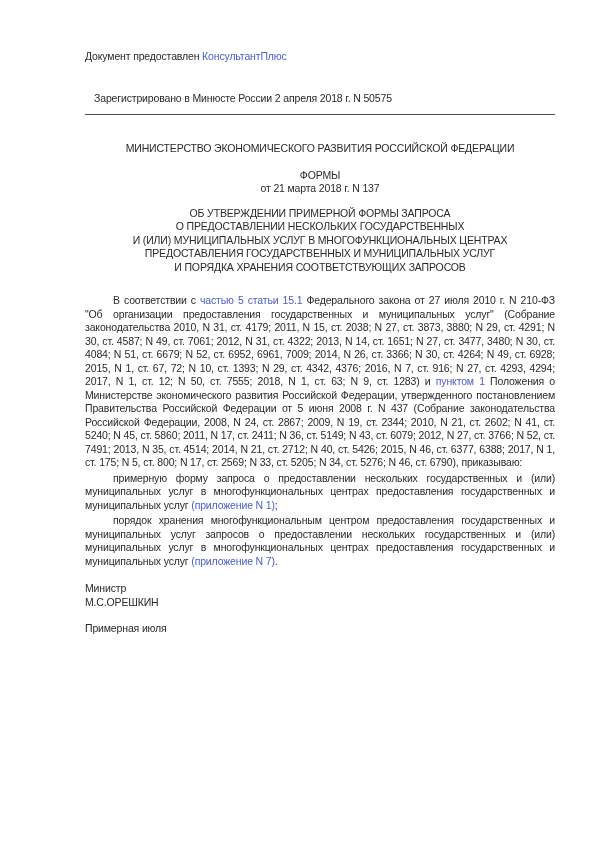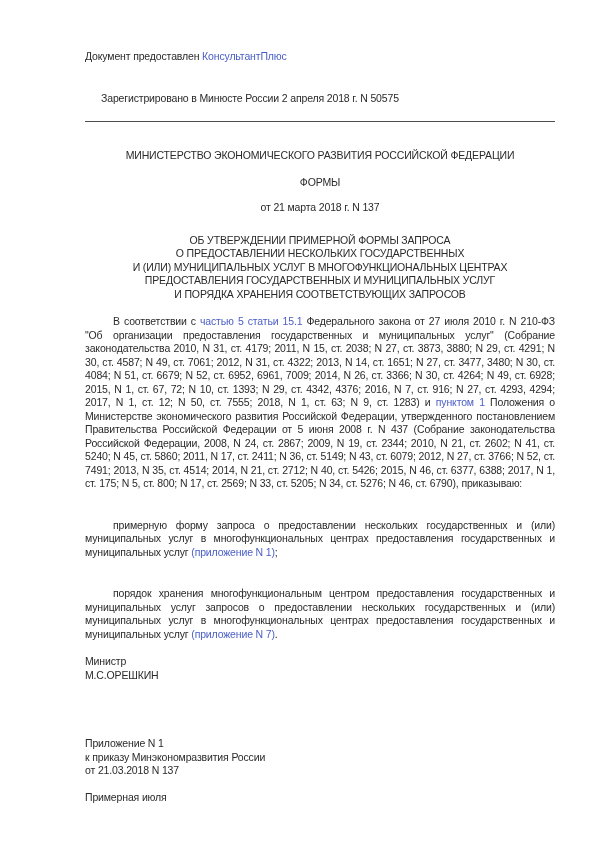--- a/index.html
+++ b/index.html
@@ -21,28 +21,28 @@
   .bold    { font-weight: normal; }
   .center  { text-align: center; }
   .right   { }
   .pre     { white-space: pre-line; }
   .justify { text-align: justify; }
   .indent  { text-indent: 28px; }
   .doc-link { color: #4a5ec6; text-decoration: none; cursor: pointer; }
   .rule { border: none; border-top: 1px solid #4d4d4d; margin: 5px 0 0 0; height: 0; }
 
   .provider-line   { margin: 0 0 28px 0; }
-  .registered-line { margin: 16px; }
+  .registered-line { margin: 9px; }
   .ministry-line   { margin-top: 27px; }
   .order-type      { margin-top: 13px; }
-  .order-date      { margin-top: 12px; }
-  .order-title     { margin-top: 19px; }
-  .preamble        { margin-top: 14px; }
+  .order-date      { margin-top: 0; }
+  .order-title     { margin-top: 11px; }
+  .preamble        { margin-top: 20px; }
   .approve-line    { margin-top: 13px; }
-  .order-item      { margin-top: 28px; }
+  .order-item      { margin-top: 2px; }
   .signature-block { margin-top: 14px; }
   .appendix-ref    { margin-top: 55px; }
   .form-label      { margin-top: 13px; }
   p, div { margin-bottom: 0; margin-left: 0; margin-right: 0; }
   p { margin-top: 0; }
 </style>
 </head>
 <body>
 
 <div class="page">
@@ -69,19 +69,16 @@
   <p class="preamble justify indent"><span>В соответствии с </span><span class="doc-link">частью 5 статьи 15.1</span><span> Федерального закона от 27 июля 2010 г. N 210-ФЗ "Об организации предоставления государственных и муниципальных услуг" (Собрание законодательства 2010, N 31, ст. 4179; 2011, N 15, ст. 2038; N 27, ст. 3873, 3880; N 29, ст. 4291; N 30, ст. 4587; N 49, ст. 7061; 2012, N 31, ст. 4322; 2013, N 14, ст. 1651; N 27, ст. 3477, 3480; N 30, ст. 4084; N 51, ст. 6679; N 52, ст. 6952, 6961, 7009; 2014, N 26, ст. 3366; N 30, ст. 4264; N 49, ст. 6928; 2015, N 1, ст. 67, 72; N 10, ст. 1393; N 29, ст. 4342, 4376; 2016, N 7, ст. 916; N 27, ст. 4293, 4294; 2017, N 1, ст. 12; N 50, ст. 7555; 2018, N 1, ст. 63; N 9, ст. 1283) и </span><span class="doc-link">пунктом 1</span><span> Положения о Министерстве экономического развития Российской Федерации, утвержденного постановлением Правительства Российской Федерации от 5 июня 2008 г. N 437 (Собрание законодательства Российской Федерации, 2008, N 24, ст. 2867; 2009, N 19, ст. 2344; 2010, N 21, ст. 2602; N 41, ст. 5240; N 45, ст. 5860; 2011, N 17, ст. 2411; N 36, ст. 5149; N 43, ст. 6079; 2012, N 27, ст. 3766; N 52, ст. 7491; 2013, N 35, ст. 4514; 2014, N 21, ст. 2712; N 40, ст. 5426; 2015, N 46, ст. 6377, 6388; 2017, N 1, ст. 175; N 5, ст. 800; N 17, ст. 2569; N 33, ст. 5205; N 34, ст. 5276; N 46, ст. 6790), приказываю:</span></p>
 
 
   <p class="order-item justify indent"><span>примерную форму запроса о предоставлении нескольких государственных и (или) муниципальных услуг в многофункциональных центрах предоставления государственных и муниципальных услуг </span><span class="doc-link">(приложение N 1)</span><span>;</span></p>
 
   <p class="order-item justify indent"><span>порядок хранения многофункциональным центром предоставления государственных и муниципальных услуг запросов о предоставлении нескольких государственных и (или) муниципальных услуг в многофункциональных центрах предоставления государственных и муниципальных услуг </span><span class="doc-link">(приложение N 7)</span><span>.</span></p>
 
   <div class="signature-block right pre">Министр
 М.С.ОРЕШКИН</div>
 
-  <div class="appendix-ref right pre">Приложение N 1
-к приказу Минэкономразвития России
-от 21.03.2018 N 137</div>
 
   <div class="form-label right">Примерная июля</div>
 
 </div>
 
 </body></html>

